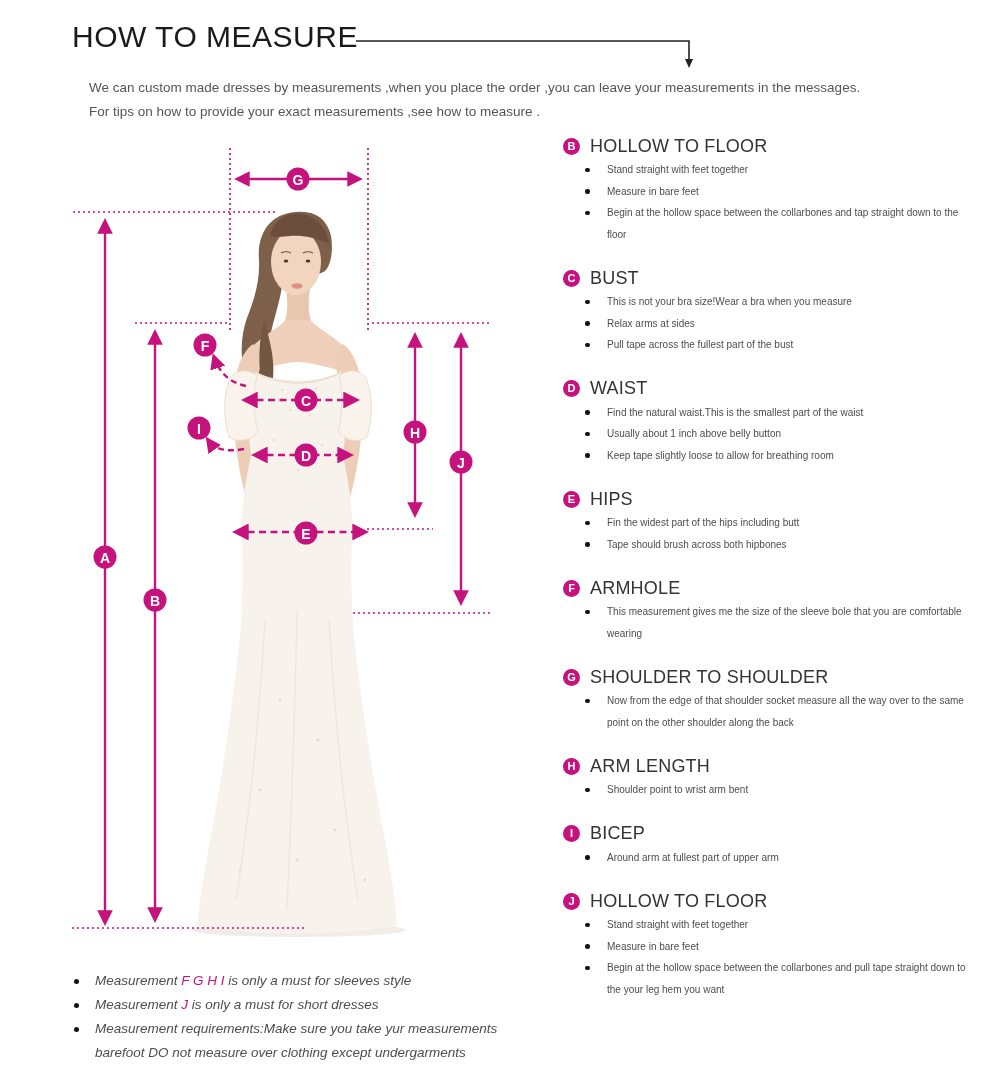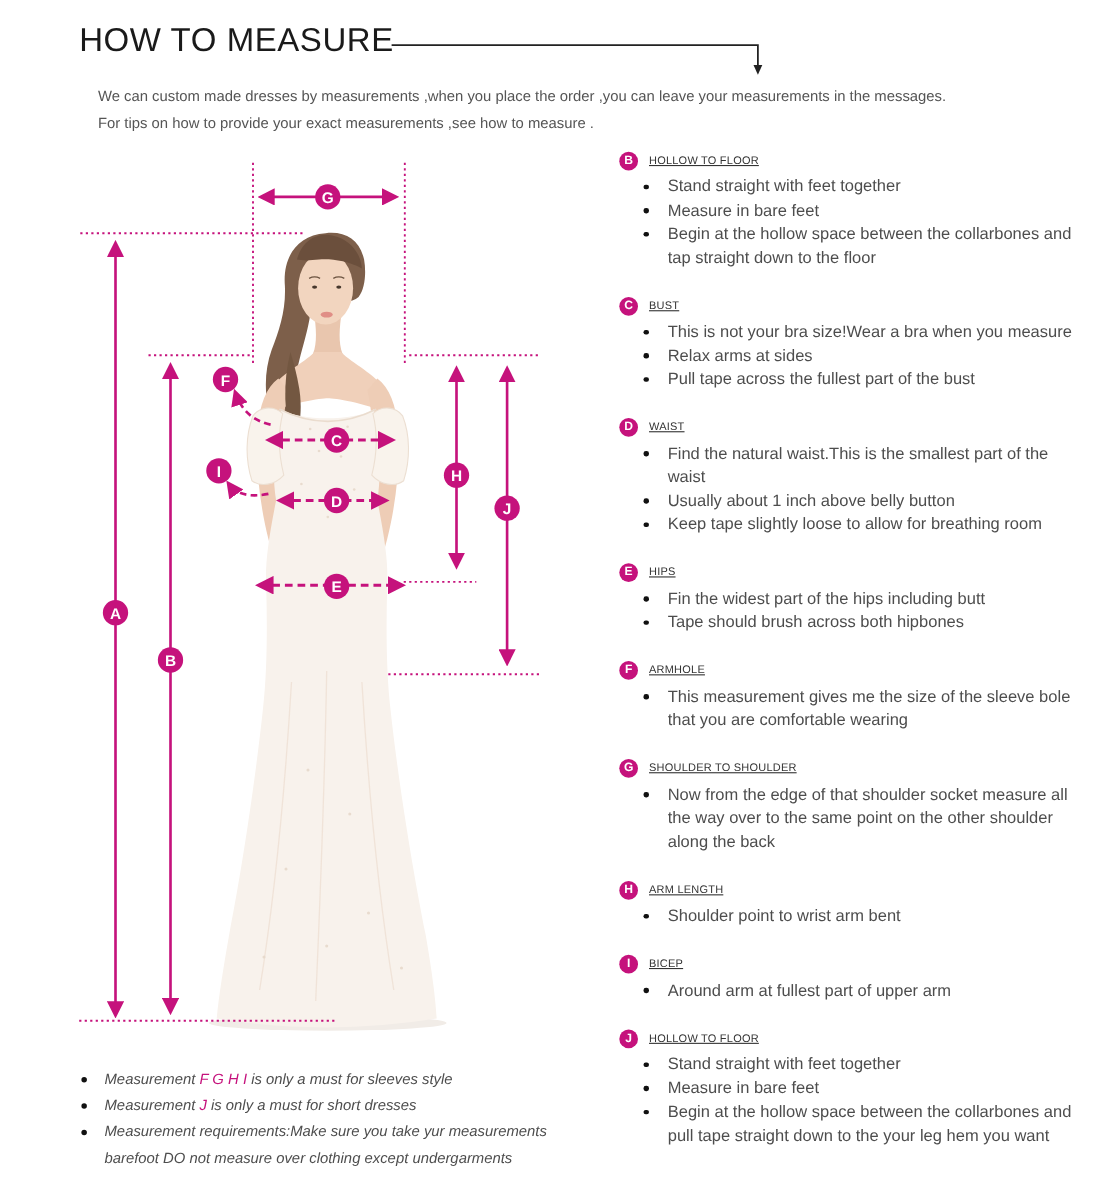--- a/index.html
+++ b/index.html
@@ -44,24 +44,24 @@
   .pos-j{left:401px;top:322px;}
   
   .legend{position:absolute;left:563px;top:135px;width:412px;}
   .sec{margin-bottom:22px;}
   .sec-head{display:flex;align-items:center;gap:10px;height:22px;}
   .lbadge{
     width:17px;height:17px;border-radius:50%;flex:0 0 17px;
     background:var(--accent);color:#fff;font-size:11px;font-weight:bold;
     display:flex;align-items:center;justify-content:center;line-height:1;
   }
-  .sec-title{font-size:10px;color:var(--heading);letter-spacing:.2px;text-decoration:underline;}
+  .sec-title{font-size:18px;color:var(--heading);letter-spacing:.2px;}
   .sec ul{list-style:none;margin-top:2px;}
   .sec li{
-    position:relative;padding-left:44px;font-size:15px;color:var(--text);
+    position:relative;padding-left:44px;font-size:10px;color:var(--text);
     line-height:21.5px;
   }
   .sec li::before{
     content:"";position:absolute;left:22px;top:8.5px;width:4.5px;height:4.5px;
     border-radius:50%;background:#111;
   }
   
   .notes{position:absolute;left:62px;top:969px;width:470px;}
   .notes ul{list-style:none;}
   .notes li{

